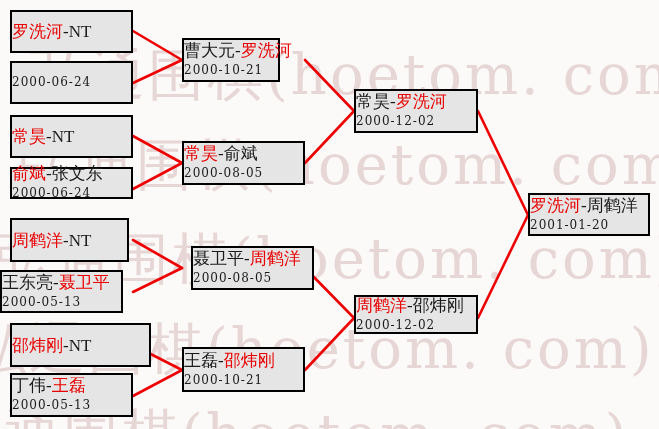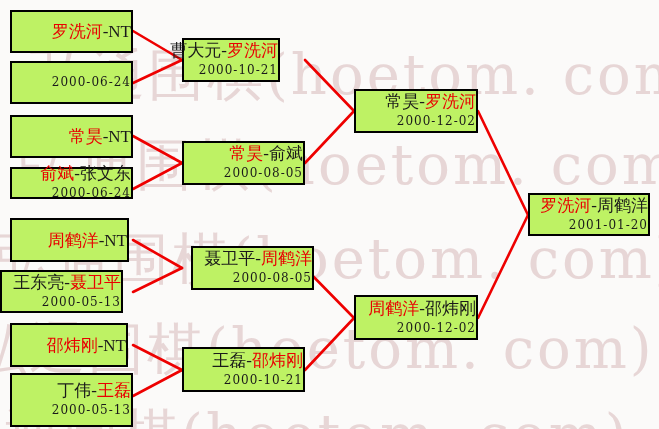--- a/index.html
+++ b/index.html
@@ -8,23 +8,23 @@
 
   
   .wm{position:absolute;z-index:0;white-space:nowrap;font-size:56px;
       color:#e7d6d6;letter-spacing:3px;font-family:"DejaVu Serif",serif;
       user-select:none;pointer-events:none;}
 
   
   #lines{position:absolute;left:0;top:0;z-index:1;}
 
   
-  .box{position:absolute;z-index:2;background:#bef264;border:2px solid #000;
+  .box{position:absolute;z-index:2;background:#e5e5e5;border:2px solid #000;
        box-sizing:border-box;display:flex;flex-direction:column;
-       align-items:flex-end;justify-content:center;text-align:center;}
+       align-items:flex-start;justify-content:center;text-align:center;}
   .name{font-size:17px;line-height:21px;color:#1a1a1a;white-space:nowrap;}
   .name .w{color:#e90000;}
   .date{font-size:12px;line-height:19px;color:#1a1a1a;letter-spacing:1px;
         font-family:"DejaVu Serif",serif;}
 </style>
 </head>
 <body>
 
 <div id="stage">
 
@@ -69,25 +69,25 @@
     <div class="date">2000-06-24</div>
   </div>
   <div class="box" style="left:10px;top:218px;width:119px;height:44px">
     <div class="name"><span class="k"></span><span class="w">周鹤洋</span><span class="k">-NT</span></div>
     <div class="date"></div>
   </div>
   <div class="box" style="left:0;top:270px;width:123px;height:43px">
     <div class="name"><span class="k">王东亮-</span><span class="w">聂卫平</span><span class="k"></span></div>
     <div class="date">2000-05-13</div>
   </div>
-  <div class="box" style="left:10px;top:323px;width:118px;height:44px">
+  <div class="box" style="left:10px;top:323px;width:141px;height:44px">
     <div class="name"><span class="k"></span><span class="w">邵炜刚</span><span class="k">-NT</span></div>
     <div class="date"></div>
   </div>
-  <div class="box" style="left:10px;top:373px;width:123px;height:54px">
+  <div class="box" style="left:10px;top:373px;width:123px;height:44px">
     <div class="name"><span class="k">丁伟-</span><span class="w">王磊</span><span class="k"></span></div>
     <div class="date">2000-05-13</div>
   </div>
 
   <div class="box" style="left:182px;top:38px;width:98px;height:44px">
     <div class="name"><span class="k">曹大元-</span><span class="w">罗洗河</span><span class="k"></span></div>
     <div class="date">2000-10-21</div>
   </div>
   <div class="box" style="left:182px;top:141px;width:123px;height:44px">
     <div class="name"><span class="k"></span><span class="w">常昊</span><span class="k">-俞斌</span></div>
@@ -99,21 +99,21 @@
   </div>
   <div class="box" style="left:182px;top:347px;width:123px;height:45px">
     <div class="name"><span class="k">王磊-</span><span class="w">邵炜刚</span><span class="k"></span></div>
     <div class="date">2000-10-21</div>
   </div>
 
   <div class="box" style="left:354px;top:89px;width:124px;height:44px">
     <div class="name"><span class="k">常昊-</span><span class="w">罗洗河</span><span class="k"></span></div>
     <div class="date">2000-12-02</div>
   </div>
-  <div class="box" style="left:354px;top:295px;width:124px;height:45px">
+  <div class="box" style="left:354px;top:295px;width:124px;height:39px">
     <div class="name"><span class="k"></span><span class="w">周鹤洋</span><span class="k">-邵炜刚</span></div>
     <div class="date">2000-12-02</div>
   </div>
 
   <div class="box" style="left:528px;top:193px;width:122px;height:43px">
     <div class="name"><span class="k"></span><span class="w">罗洗河</span><span class="k">-周鹤洋</span></div>
     <div class="date">2001-01-20</div>
   </div>
 
 </div>

